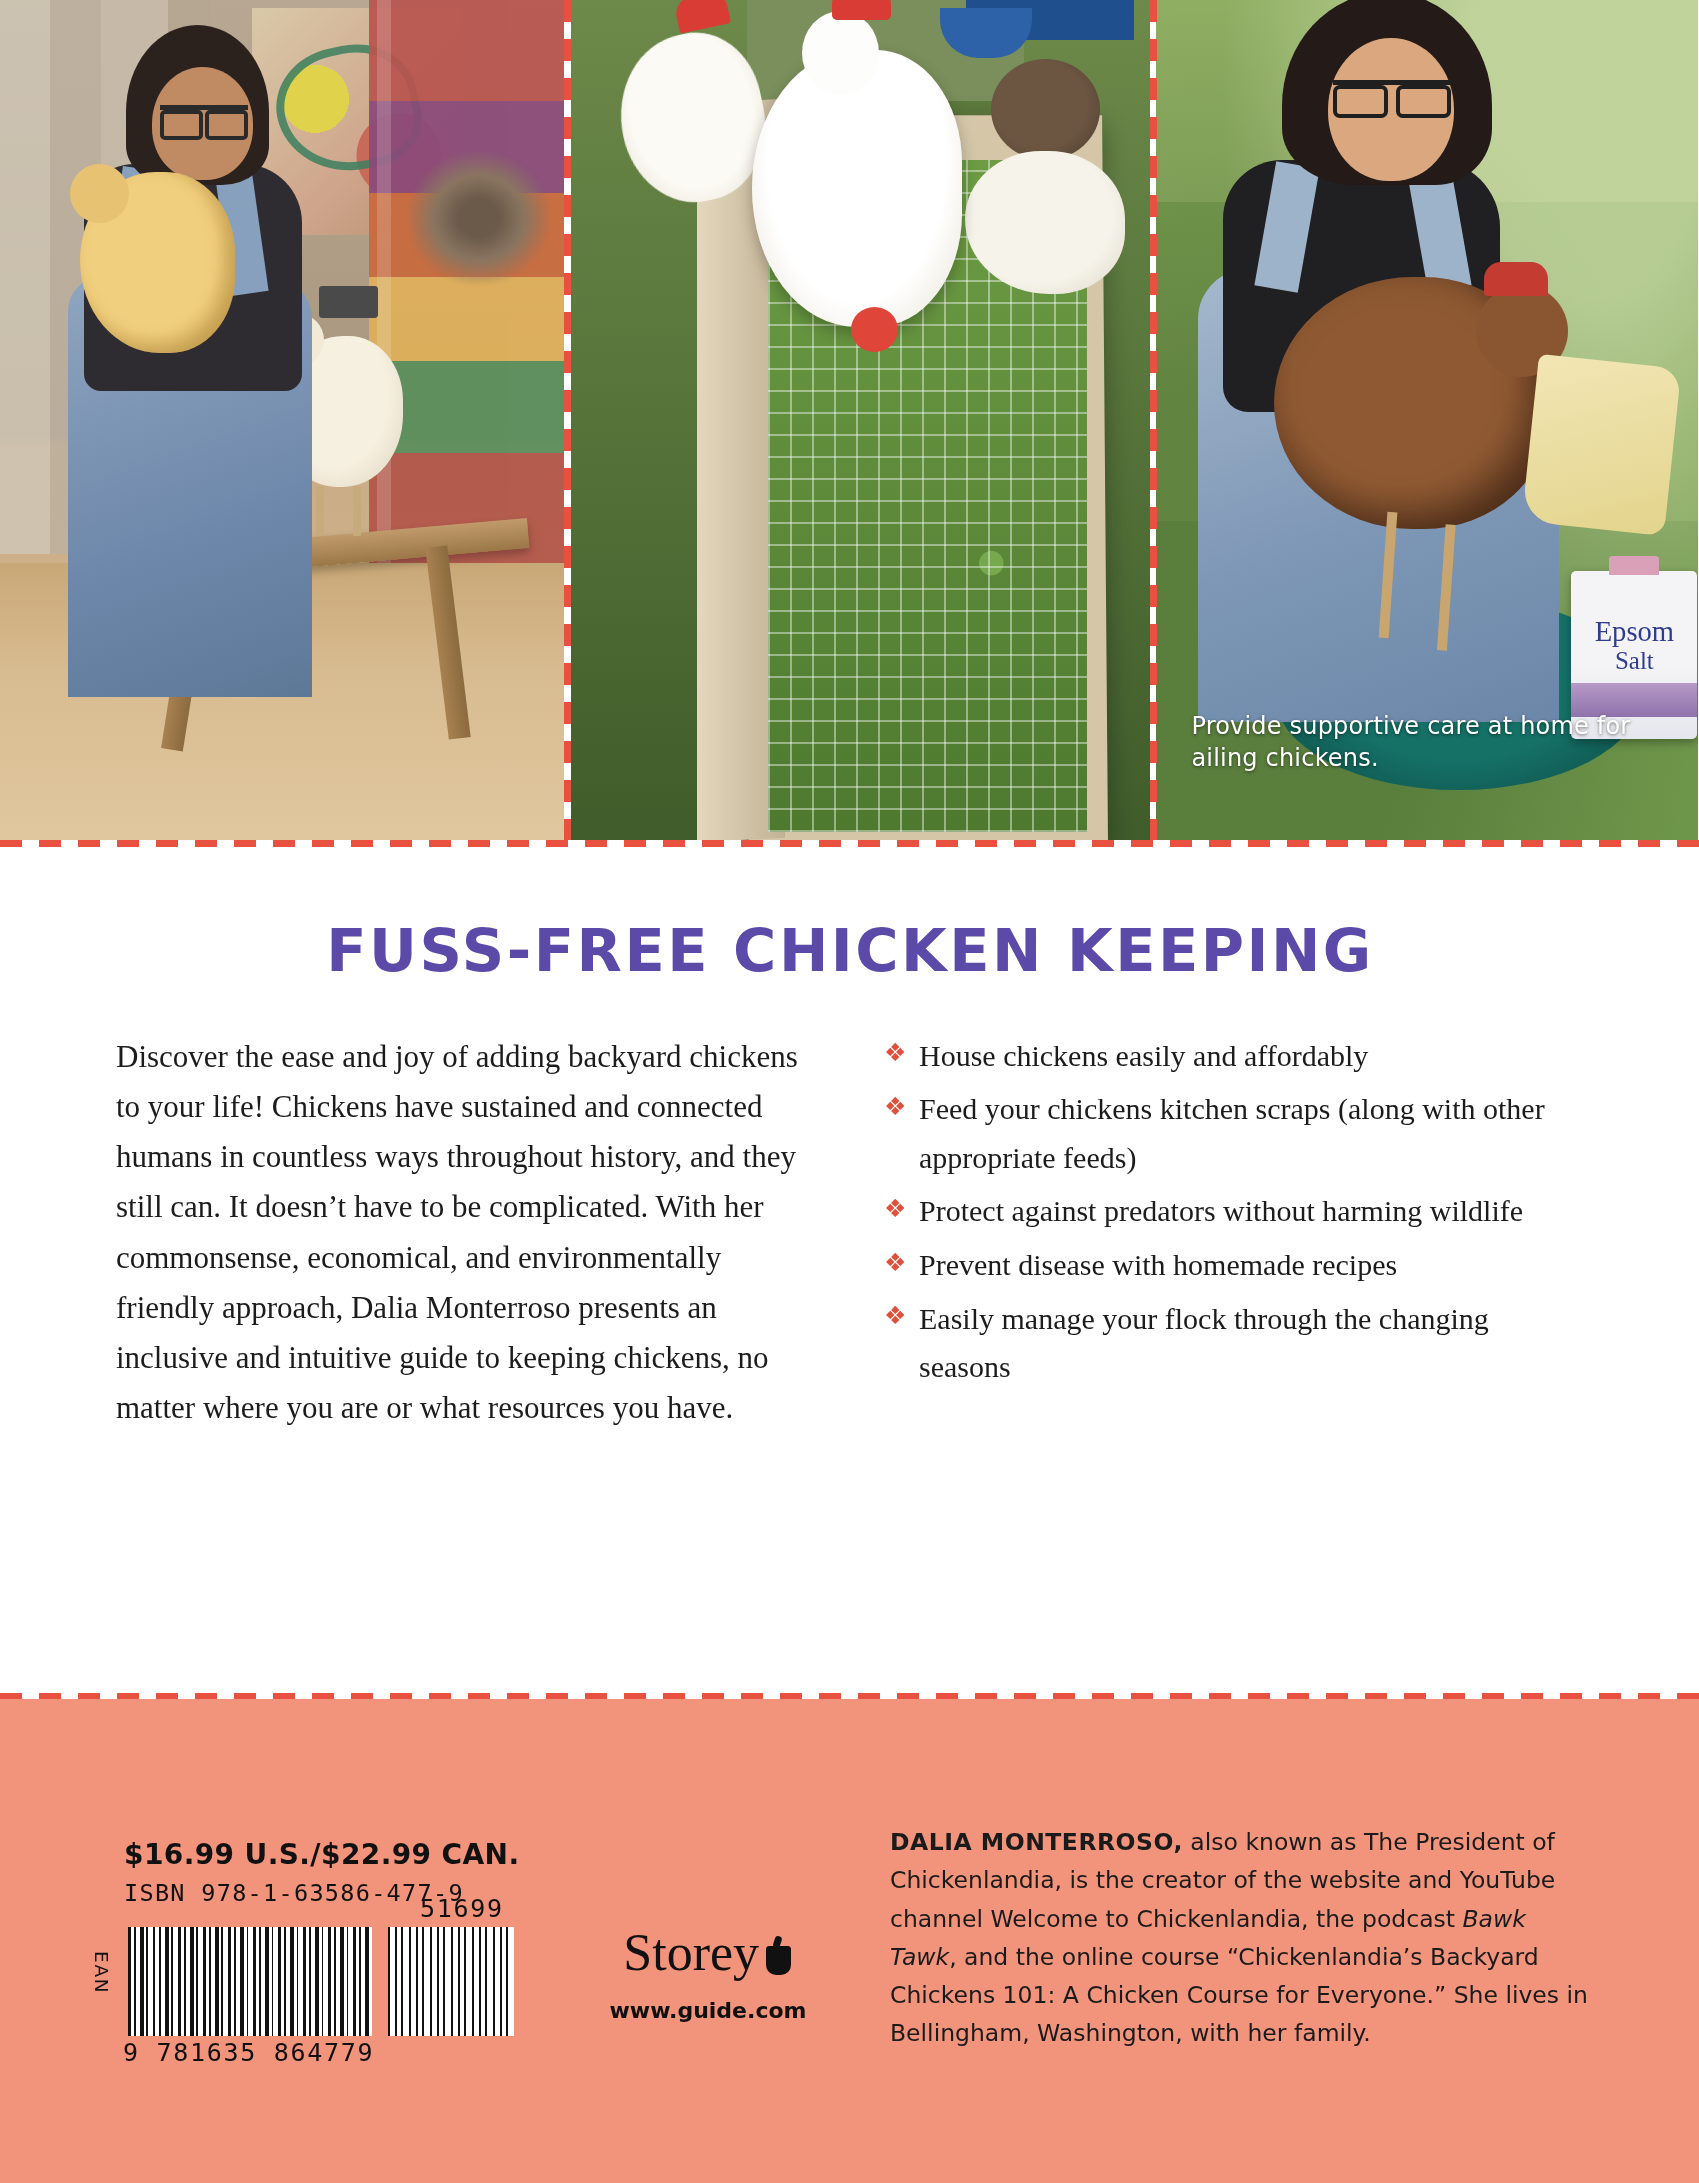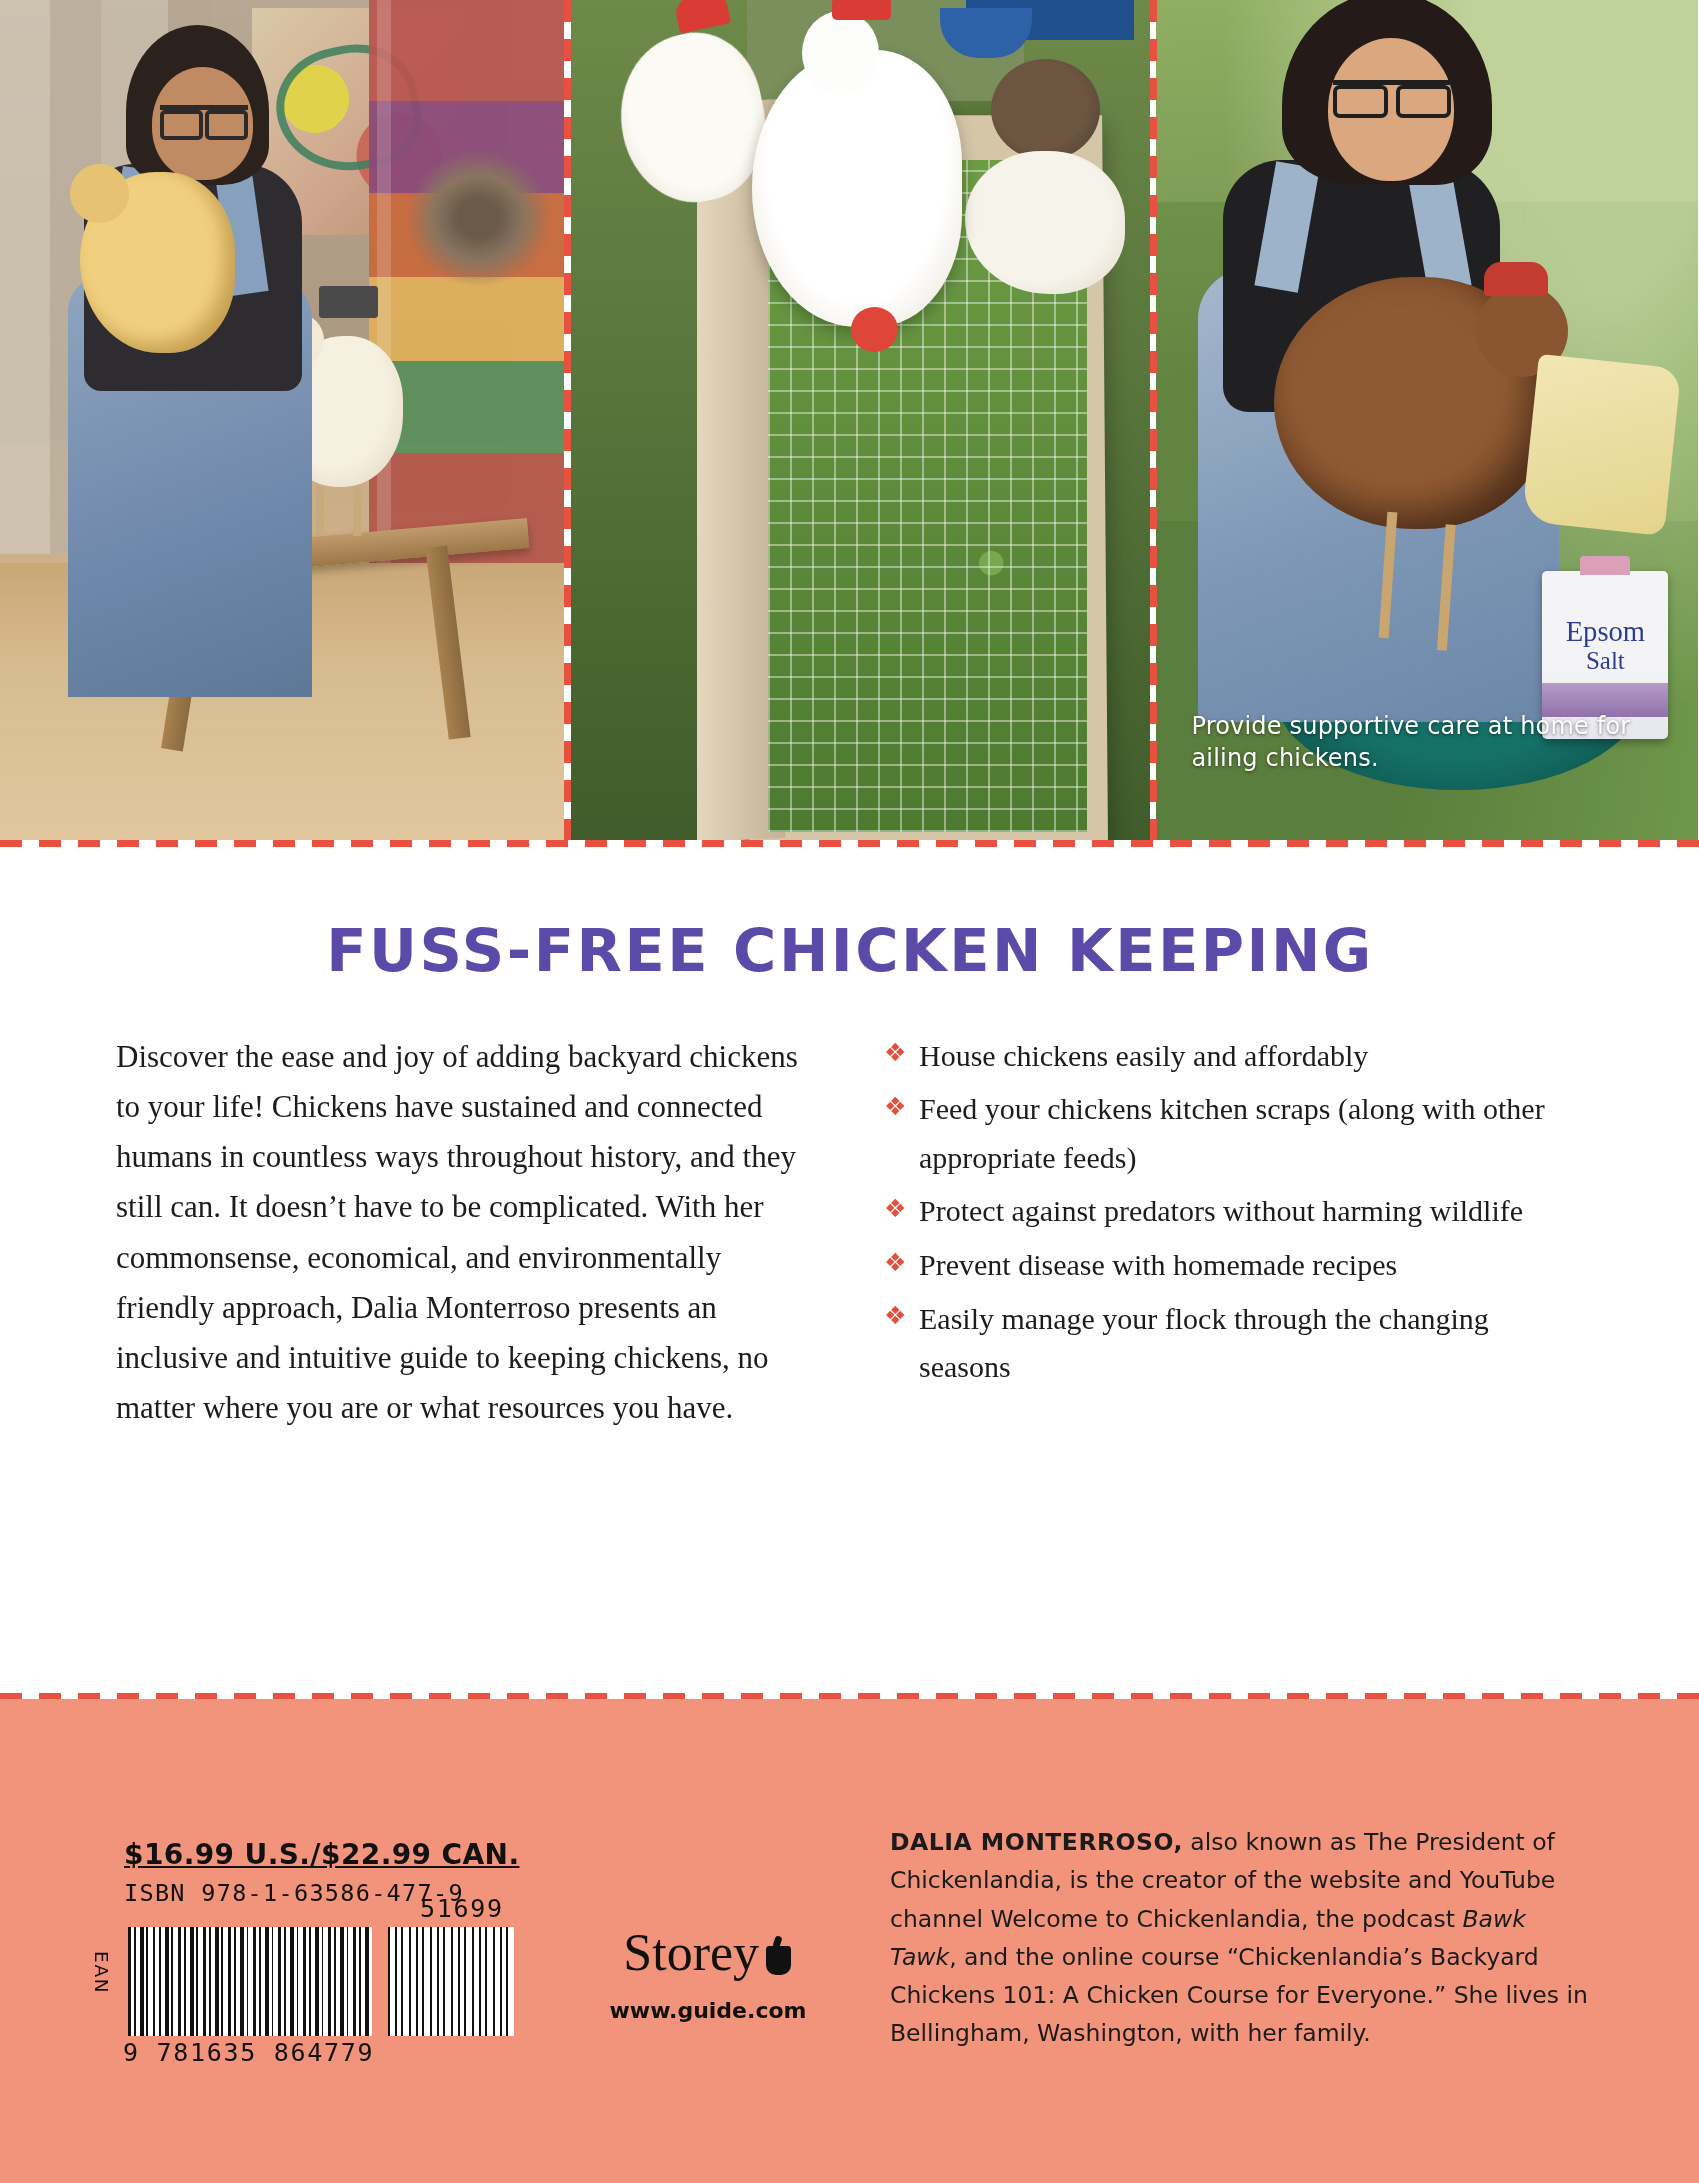--- a/index.html
+++ b/index.html
@@ -326,21 +326,21 @@
     background:linear-gradient(160deg,#f2e6b5,#e3d48c);
     border-radius:8.4px 25px 17px 34px;
     transform: rotate(6deg);
   }
   .p3 .basin {
     position:absolute; left:118px; bottom:50px; width:369px; height:193px;
     background:radial-gradient(ellipse at 50% 30%, #157066 0 55%, #0c4b45 100%);
     border-radius:50%;
   }
   .p3 .epsom {
-    position:absolute; right:30px; bottom:101px; width:126px; height:168px;
+    position:absolute; right:1px; bottom:101px; width:126px; height:168px;
     background:linear-gradient(180deg,#f4f4f6 0 55%, #e6e7ee 100%);
     border-radius:5px;
     box-shadow: 0 3.4px 8.4px rgba(0,0,0,.3);
   }
   .p3 .epsom .bn1 {
     position:absolute; left:0; top:47px; width:100%; text-align:center;
     font-family:"Liberation Serif", serif; font-size:28.6px; color:#2f3d8f;
     line-height:1;
   }
   .p3 .epsom .bn2 {
@@ -452,21 +452,20 @@
   }
   .price {
     position: absolute;
     left: 124px;
     top: 139px;
     font-family: "DejaVu Sans", sans-serif;
     font-weight: bold;
     font-size: 28px;
     color: #111;
     letter-spacing: 0.4px;
-    text-decoration: underline;
   }
   .isbn {
     position: absolute;
     left: 124px;
     top: 180px;
     font-family: "DejaVu Sans Mono", monospace;
     font-size: 23.5px;
     color: #111;
     letter-spacing: 1.3px;
   }

